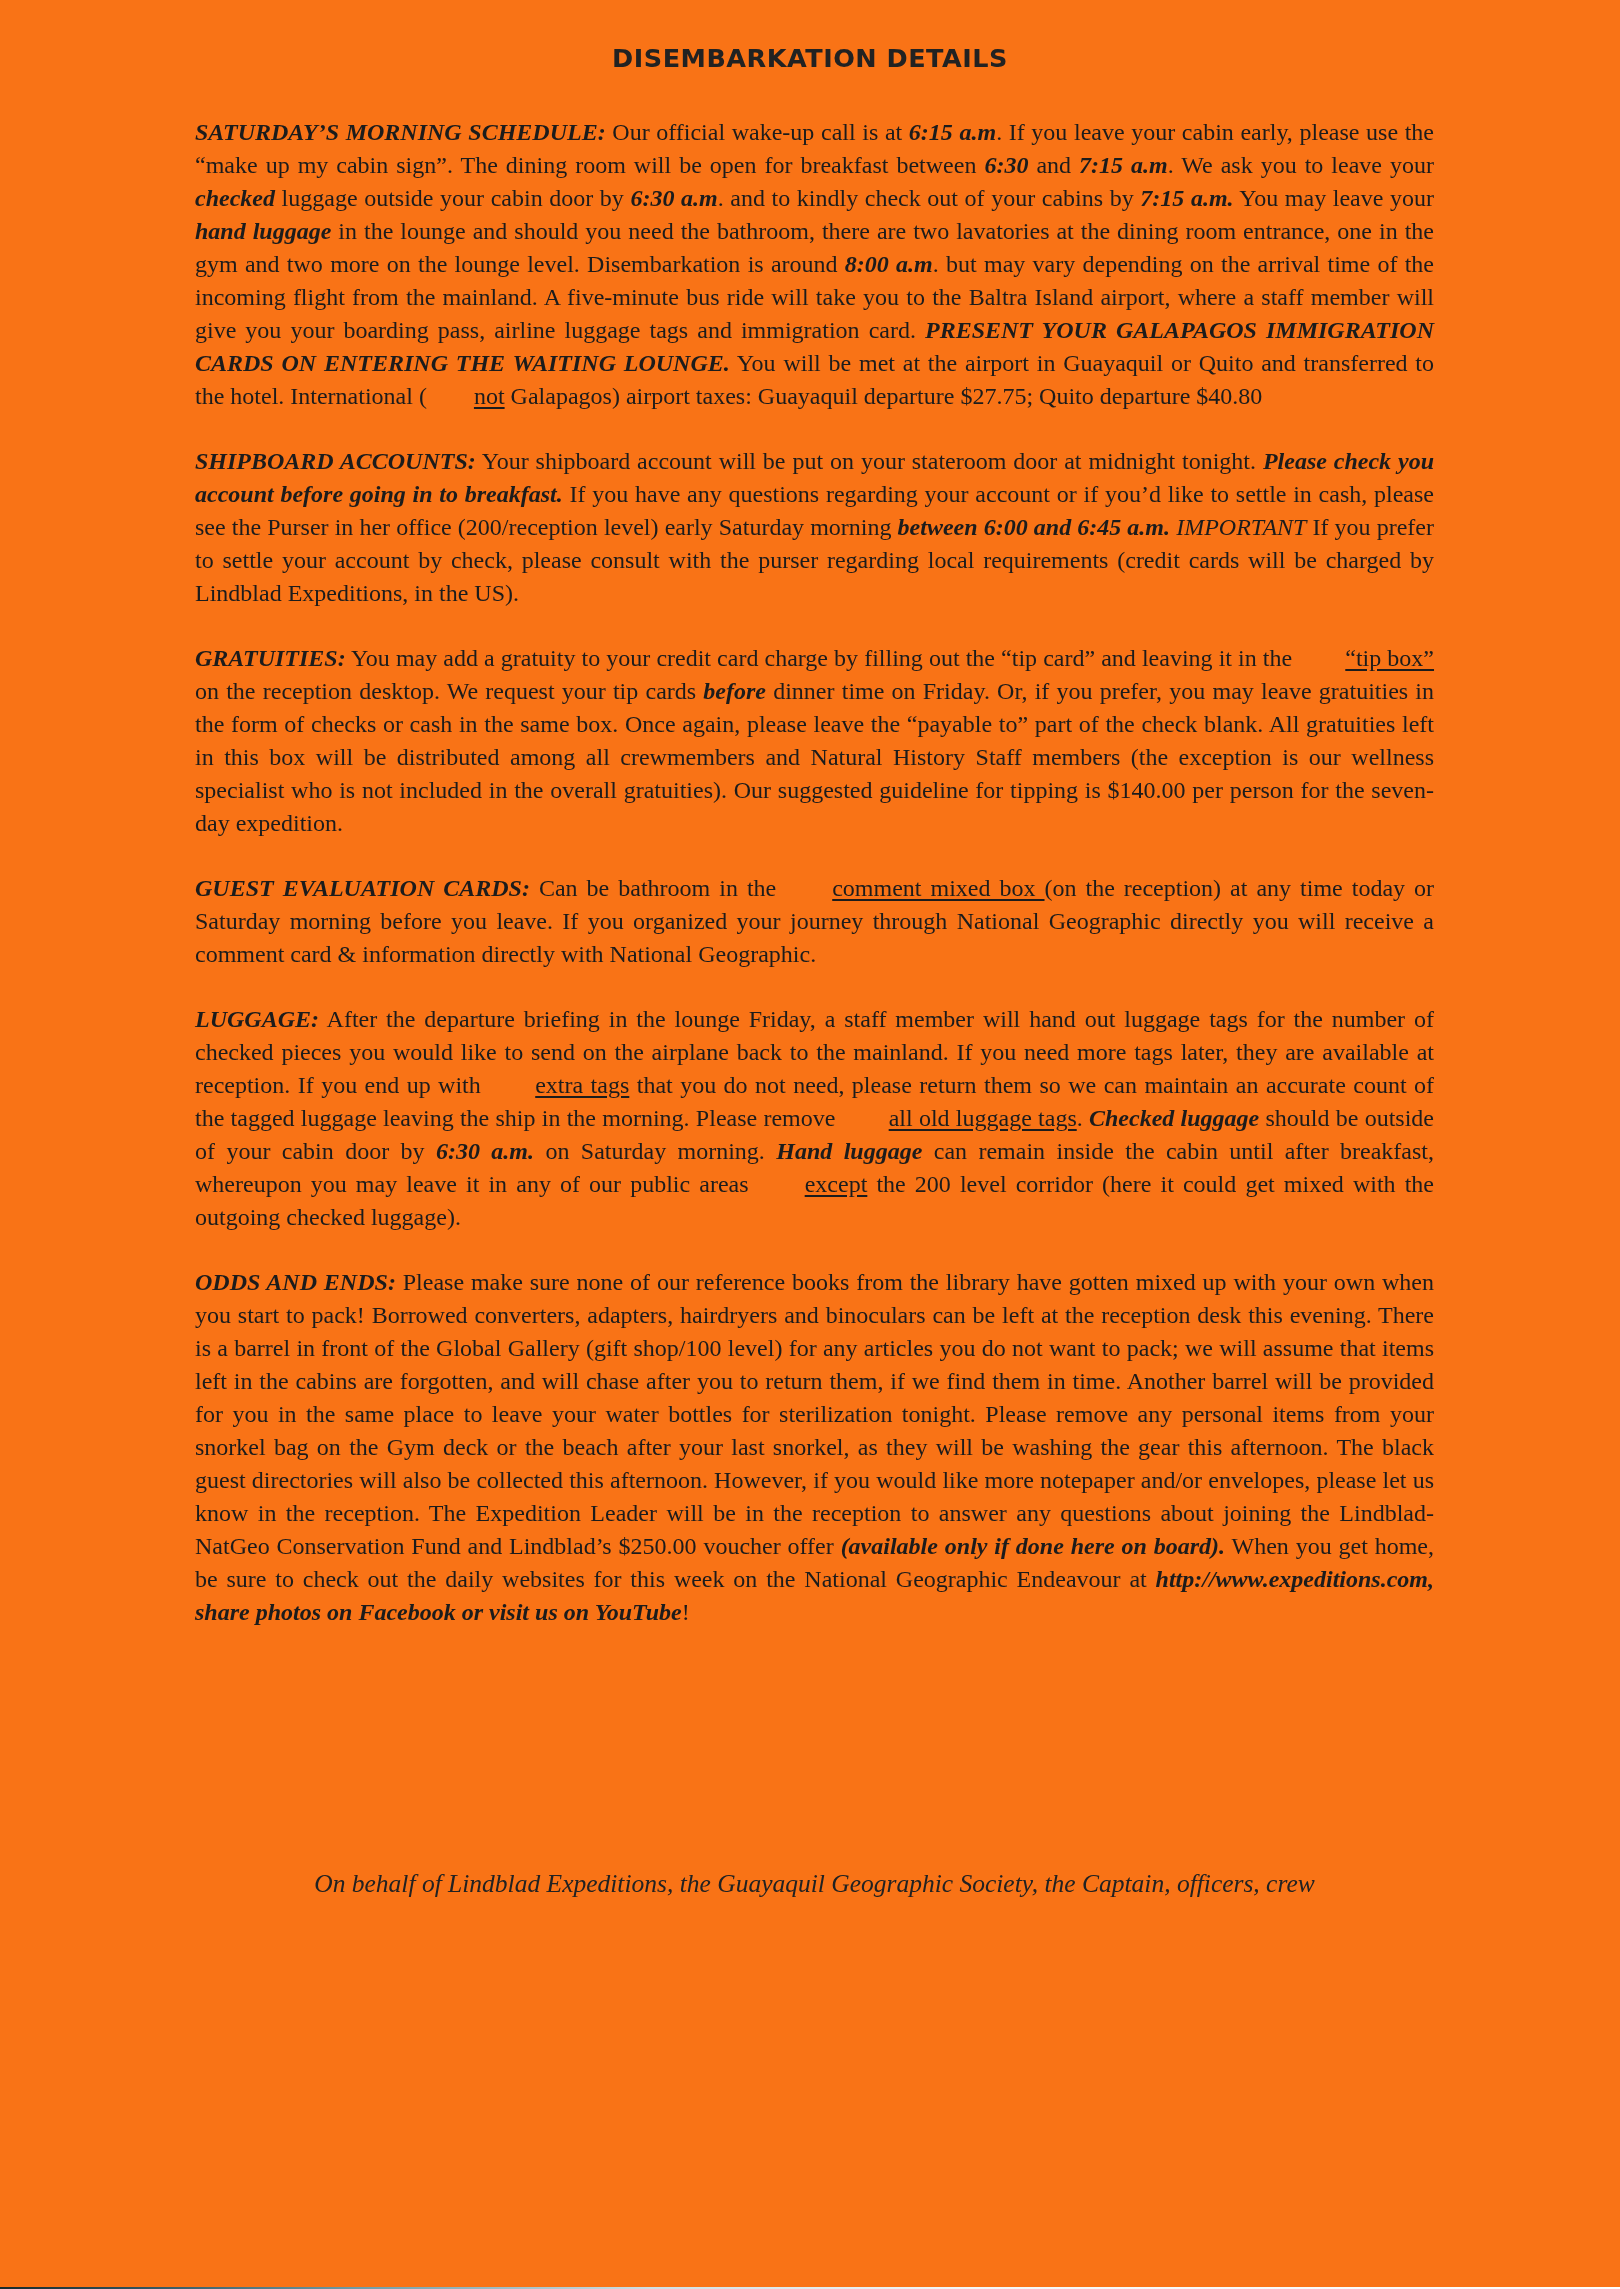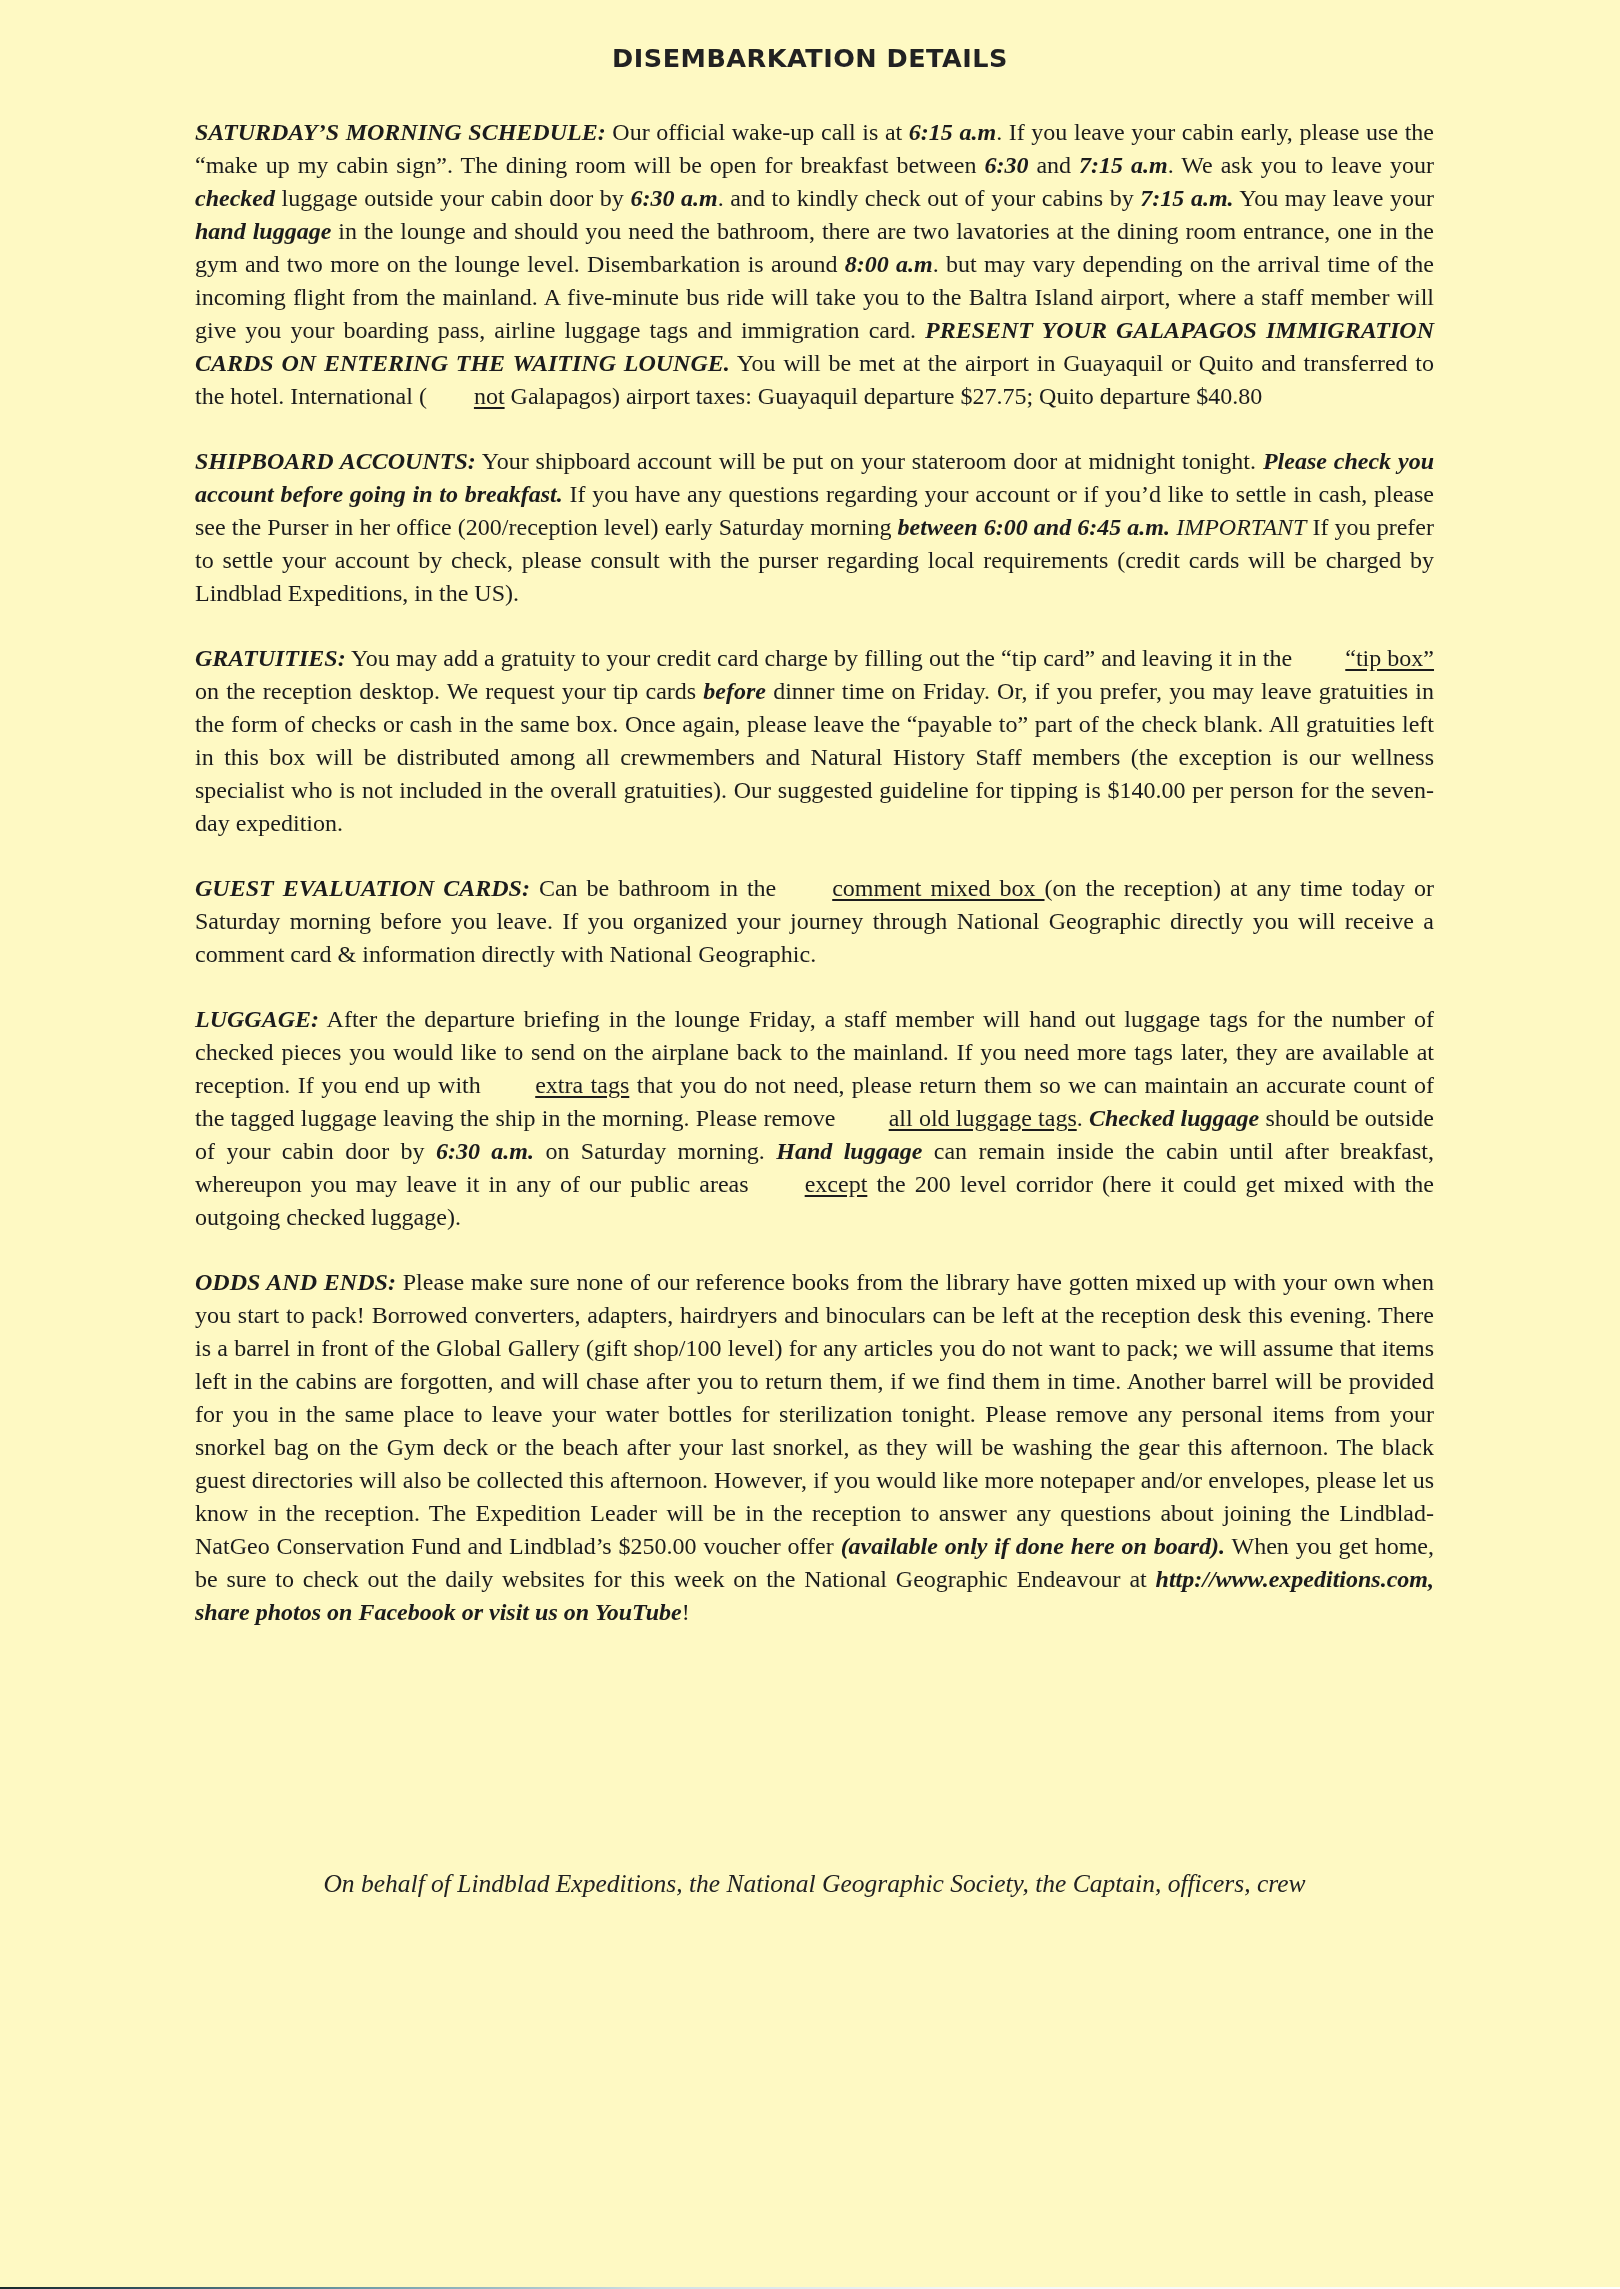--- a/index.html
+++ b/index.html
@@ -9,21 +9,21 @@
     background: #fefefe;
     position: relative;
     overflow: hidden;
     color: #1c1c1c;
     font-family: "Liberation Serif", "DejaVu Serif", serif;
   }
   .page {
     position: absolute;
     left: 0; top: 0;
     width: 1620px; height: 2290px;
-    background: #fef9c3;
+    background: #f97316;
   }
   .title {
     position: absolute;
     top: 43px;
     left: 0; width: 1620px;
     text-align: center;
     font-family: "DejaVu Sans", sans-serif;
     font-weight: bold;
     font-size: 25.5px;
     letter-spacing: 0.5px;
@@ -71,18 +71,18 @@
   <div class="content">
     <p class="para"><span class="run-b">SATURDAY’S MORNING SCHEDULE:</span><span> Our official wake-up call is at </span><span class="run-b">6:15 a.m</span><span>. If you leave your cabin early, please use the “make up my cabin sign”. The dining room will be open for breakfast between </span><span class="run-b">6:30</span><span> and </span><span class="run-b">7:15 a.m</span><span>. We ask you to leave your </span><span class="run-b">checked</span><span> luggage outside your cabin door by </span><span class="run-b">6:30 a.m</span><span>. and to kindly check out of your cabins by </span><span class="run-b">7:15 a.m.</span><span> You may leave your </span><span class="run-b">hand luggage</span><span> in the lounge and should you need the bathroom, there are two lavatories at the dining room entrance, one in the gym and two more on the lounge level. Disembarkation is around </span><span class="run-b">8:00 a.m</span><span>. but may vary depending on the arrival time of the incoming flight from the mainland.  A five-minute bus ride will take you to the Baltra Island airport, where a staff member will give you your boarding pass, airline luggage tags and immigration card. </span><span class="run-b">PRESENT YOUR GALAPAGOS IMMIGRATION CARDS ON ENTERING THE WAITING LOUNGE.</span><span> You will be met at the airport in Guayaquil or Quito and transferred to the hotel.  International (</span><span class="run-u">not</span><span> Galapagos) airport taxes: Guayaquil departure $27.75; Quito departure $40.80</span></p>
     <p class="para"><span class="run-b">SHIPBOARD ACCOUNTS:</span><span> Your shipboard account will be put on your stateroom door at midnight tonight.  </span><span class="run-b">Please check you account before going in to breakfast.</span><span> If you have any questions regarding your account or if you’d like to settle in cash, please see the Purser in her office (200/reception level) early Saturday morning </span><span class="run-b">between 6:00 and 6:45 a.m.</span><span> </span><span class="run-i">IMPORTANT</span><span> If you prefer to settle your account by check, please consult with the purser regarding local requirements (credit cards will be charged by Lindblad Expeditions, in the US).</span></p>
     <p class="para"><span class="run-b">GRATUITIES:</span><span>  You may add a gratuity to your credit card charge by filling out the “tip card” and leaving it in the </span><span class="run-u">“tip box”</span><span> on the reception desktop.  We request your tip cards </span><span class="run-b">before</span><span> dinner time on Friday.  Or, if you prefer, you may leave gratuities in the form of checks or cash in the same box.  Once again, please leave the “payable to” part of the check blank.  All gratuities left in this box will be distributed among all crewmembers and Natural History Staff members (the exception is our wellness specialist who is not included in the overall gratuities).  Our suggested guideline for tipping is $140.00 per person for the seven-day expedition.</span></p>
     <p class="para"><span class="run-b">GUEST EVALUATION CARDS:</span><span> Can be bathroom in the </span><span class="run-u">comment mixed box </span><span>(on the reception) at any time today or Saturday morning before you leave. If you organized your journey through National Geographic directly you will receive a comment card &amp; information directly with National Geographic.</span></p>
     <p class="para"><span class="run-b">LUGGAGE:</span><span> After the departure briefing in the lounge Friday, a staff member will hand out luggage tags for the number of checked pieces you would like to send on the airplane back to the mainland.  If you need more tags later, they are available at reception. If you end up with </span><span class="run-u">extra tags</span><span> that you do not need, please return them so we can maintain an accurate count of the tagged luggage leaving the ship in the morning. Please remove </span><span class="run-u">all old luggage tags</span><span>. </span><span class="run-b">Checked luggage</span><span> should be outside of your cabin door by </span><span class="run-b">6:30 a.m.</span><span> on Saturday morning. </span><span class="run-b">Hand luggage</span><span> can remain inside the cabin until after breakfast, whereupon you may leave it in any of our public areas </span><span class="run-u">except</span><span> the 200 level corridor (here it could get mixed with the outgoing checked luggage).</span></p>
     <p class="para"><span class="run-b">ODDS AND ENDS:</span><span> Please make sure none of our reference books from the library have gotten mixed up with your own when you start to pack!  Borrowed converters, adapters, hairdryers and binoculars can be left at the reception desk this evening. There is a barrel in front of the Global Gallery (gift shop/100 level) for any articles you do not want to pack; we will assume that items left in the cabins are forgotten, and will chase after you to return them, if we find them in time. Another barrel will be provided for you in the same place to leave your water bottles for sterilization tonight. Please remove any personal items from your snorkel bag on the Gym deck or the beach after your last snorkel, as they will be washing the gear this afternoon. The black guest directories will also be collected this afternoon. However, if you would like more notepaper and/or envelopes, please let us know in the reception. The Expedition Leader will be in the reception to answer any questions about joining the Lindblad-NatGeo Conservation Fund and Lindblad’s $250.00 voucher offer </span><span class="run-b run-i">(available only if done here on board).</span><span> When you get home, be sure to check out the daily websites for this week on the National Geographic Endeavour at </span><span class="run-b">http://www.expeditions.com, share photos on Facebook or visit us on YouTube</span><span>!</span></p>
   </div>
 
   <div class="closing">
-    <div>On behalf of Lindblad Expeditions, the National Geographic Society, the Captain, officers, crew</div>
+    <div>On behalf of Lindblad Expeditions, the Guayaquil Geographic Society, the Captain, officers, crew</div>
   </div>
 
   <div class="scan-edge"></div>
 </div>
 
 
 </body></html>

